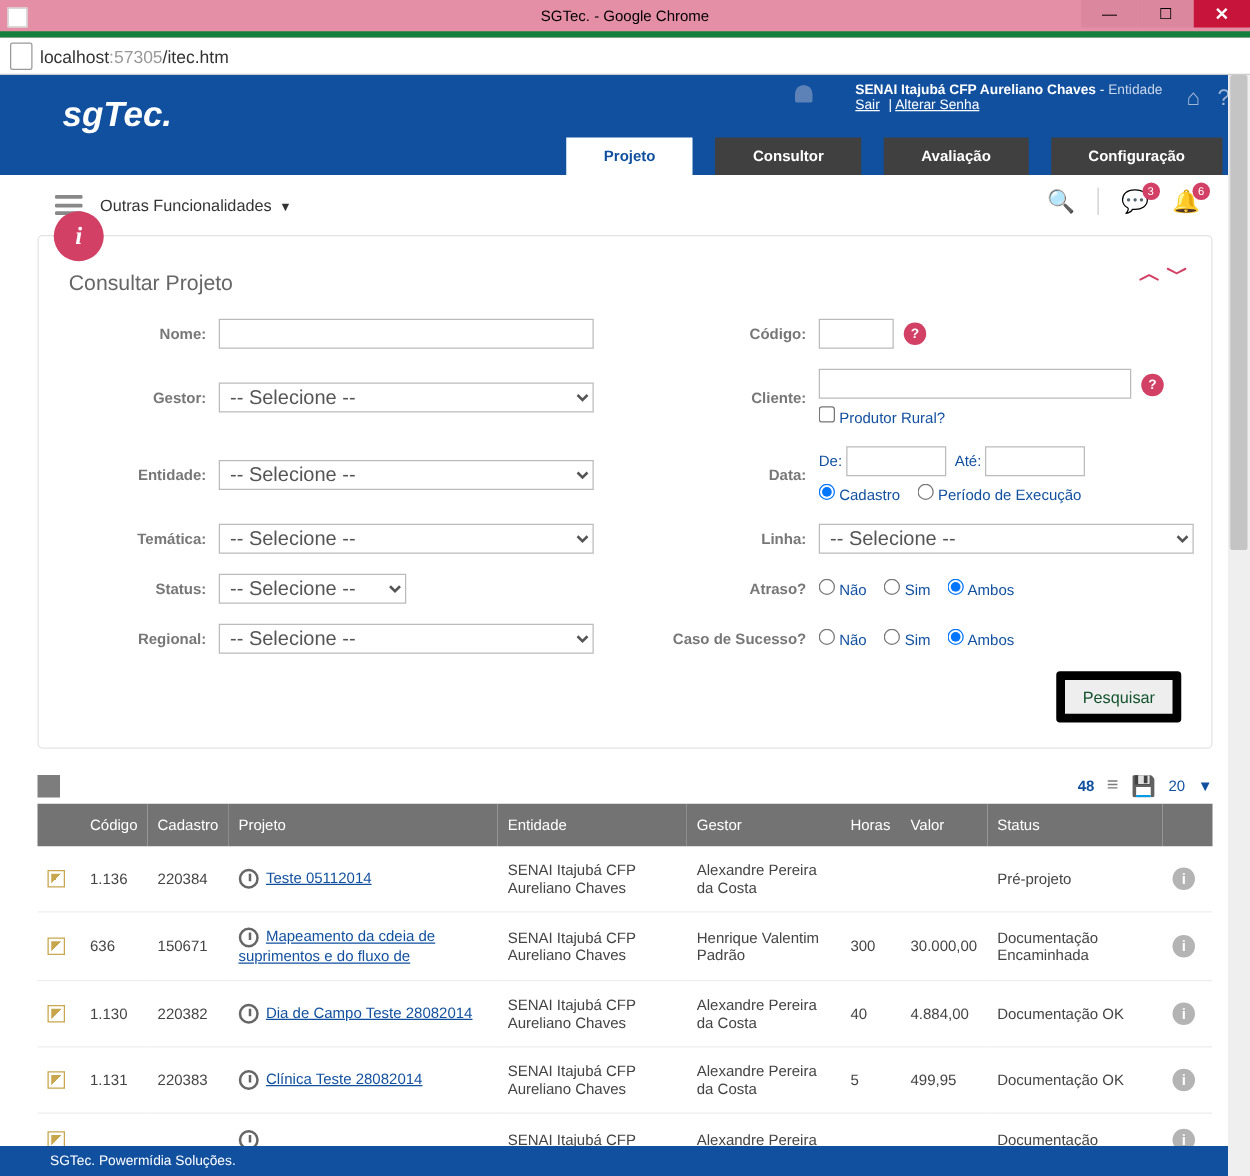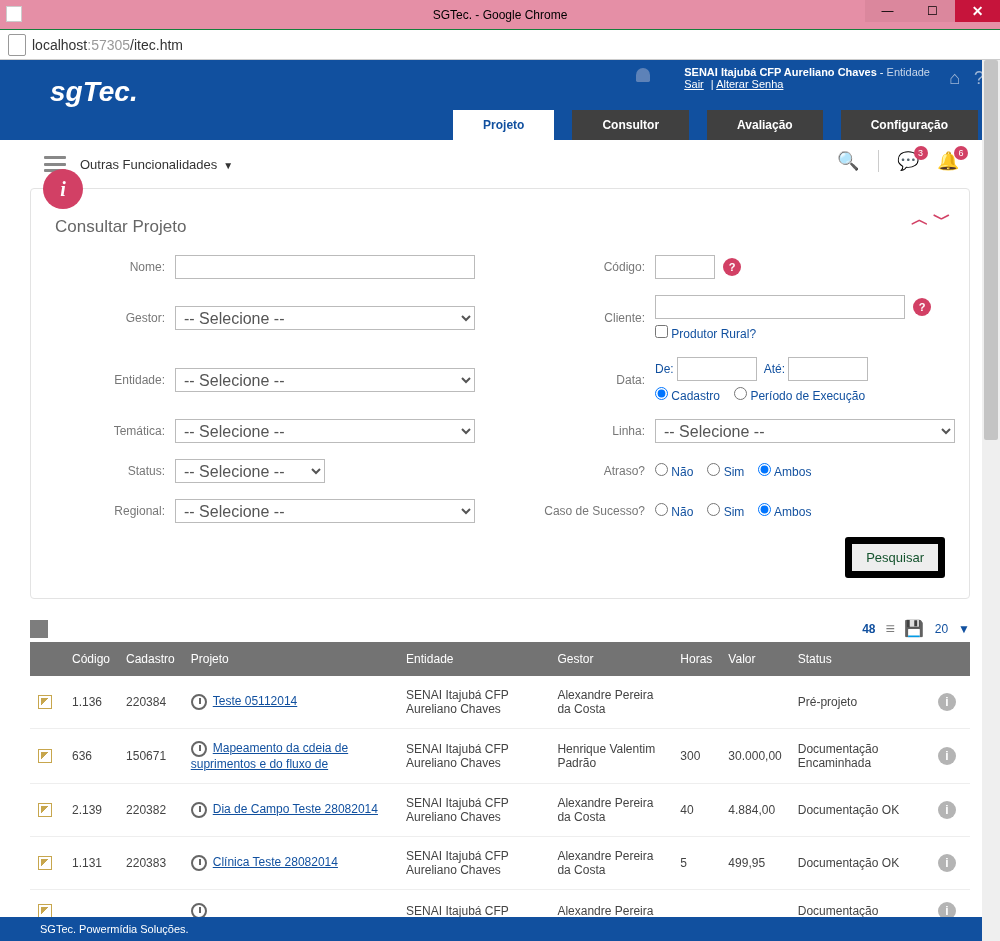--- a/index.html
+++ b/index.html
@@ -1,20 +1,20 @@
 <!DOCTYPE html>
 <html><head>
 <meta charset="utf-8">
 <style>
   * { box-sizing:border-box; margin:0; padding:0; font-family:"Segoe UI",Arial,sans-serif; }
   html,body { height:100%; }
   body { background:#fff; color:#333; font-size:12px; }
 
   
-  .titlebar { height:30px; background:#e58fa6; display:flex; align-items:center; justify-content:center; position:relative; border-bottom:1px solid #15803d; }
+  .titlebar { height:30px; background:#e58fa6; display:flex; align-items:center; justify-content:center; position:relative; border-bottom:5px solid #15803d; }
   .titlebar-title { color:#000; font-size:12px; }
   .titlebar-page { position:absolute; left:6px; top:6px; width:16px; height:16px; background:#fff; border:1px solid #ccc; }
   .win-btns { position:absolute; right:0; top:0; height:22px; display:flex; }
   .win-btn { width:45px; height:22px; display:flex; align-items:center; justify-content:center; font-size:12px; color:#000; }
   .win-min { background:#db879d; }
   .win-max { background:#db879d; }
   .win-close { background:#c6143b; color:#fff; font-weight:bold; font-size:14px; }
 
   .addr { height:30px; background:#fff; border-bottom:1px solid #ccc; display:flex; align-items:center; padding:0 8px; }
   .addr-page-icon { width:18px; height:22px; border:1px solid #999; border-radius:2px; margin-right:6px; position:relative; }
@@ -51,21 +51,21 @@
   .badge { position:absolute; top:-4px; right:-8px; background:#d24065; color:#fff; font-size:9px; width:14px; height:14px; border-radius:50%; display:flex; align-items:center; justify-content:center; }
 
   .panel { margin:0 30px 20px; background:#fff; border:1px solid #e3e3e3; border-radius:4px; position:relative; padding:20px 24px; }
   .info-circle { position:absolute; left:12px; top:-20px; width:40px; height:40px; border-radius:50%; background:#d24065; color:#fff; display:flex; align-items:center; justify-content:center; font-size:20px; font-weight:bold; font-style:italic; font-family:Georgia,serif; }
   .panel-title { color:#666; font-size:17px; margin-top:8px; margin-bottom:8px; }
   .panel-chevs { position:absolute; right:18px; top:18px; display:flex; gap:4px; }
   .panel-chevs span { color:#d24065; font-size:18px; font-weight:bold; cursor:pointer; }
 
   .form { display:grid; grid-template-columns: 1fr 1fr; column-gap:60px; row-gap:16px; margin-top:18px; }
   .row { display:flex; align-items:center; }
-  .row label { width:110px; text-align:right; color:#777; font-size:12px; margin-right:10px; }
+  .row label { width:110px; text-align:right; color:#777; font-size:12px; margin-right:10px;font-weight:bold; }
   .row input[type=text] { height:24px; border:1px solid #bbb; padding:2px 4px; font-size:12px; }
   .row select { height:24px; border:1px solid #bbb; background:#fff; font-size:16px; padding:2px 4px; color:#555; }
   .help-q { width:18px; height:18px; border-radius:50%; background:#d24065; color:#fff; font-size:11px; font-weight:bold; display:inline-flex; align-items:center; justify-content:center; margin-left:8px; }
   .radios { font-size:12px; color:#11509f; display:flex; align-items:center; gap:14px; }
 
   .btn-search { float:right; margin-top:14px; background:#eee; border:7px solid #000000; border-radius:3px; padding:6px 14px; font-size:13px; color:#14532d; cursor:pointer; }
 
   .results-bar { margin:0 30px 4px; display:flex; align-items:center; justify-content:flex-end; gap:10px; color:#11509f; font-size:12px; }
   .results-bar .left-ico { margin-right:auto; width:18px; height:18px; background:#7d7d7d; }
   .count { font-weight:bold; }
@@ -274,21 +274,21 @@
           <td><span class="clock-ico"></span><a href="#" class="proj-link">Mapeamento da cdeia de suprimentos e do fluxo de</a></td>
           <td>SENAI Itajubá CFP Aureliano Chaves</td>
           <td>Henrique Valentim Padrão</td>
           <td>300</td>
           <td>30.000,00</td>
           <td>Documentação Encaminhada</td>
           <td><span class="info-ico">i</span></td>
         </tr>
         <tr>
           <td><span class="edit-ico"></span></td>
-          <td>2.139</td>
+          <td>1.130</td>
           <td>220382</td>
           <td><span class="clock-ico"></span><a href="#" class="proj-link">Dia de Campo Teste 28082014</a></td>
           <td>SENAI Itajubá CFP Aureliano Chaves</td>
           <td>Alexandre Pereira da Costa</td>
           <td>40</td>
           <td>4.884,00</td>
           <td>Documentação OK</td>
           <td><span class="info-ico">i</span></td>
         </tr>
         <tr>

